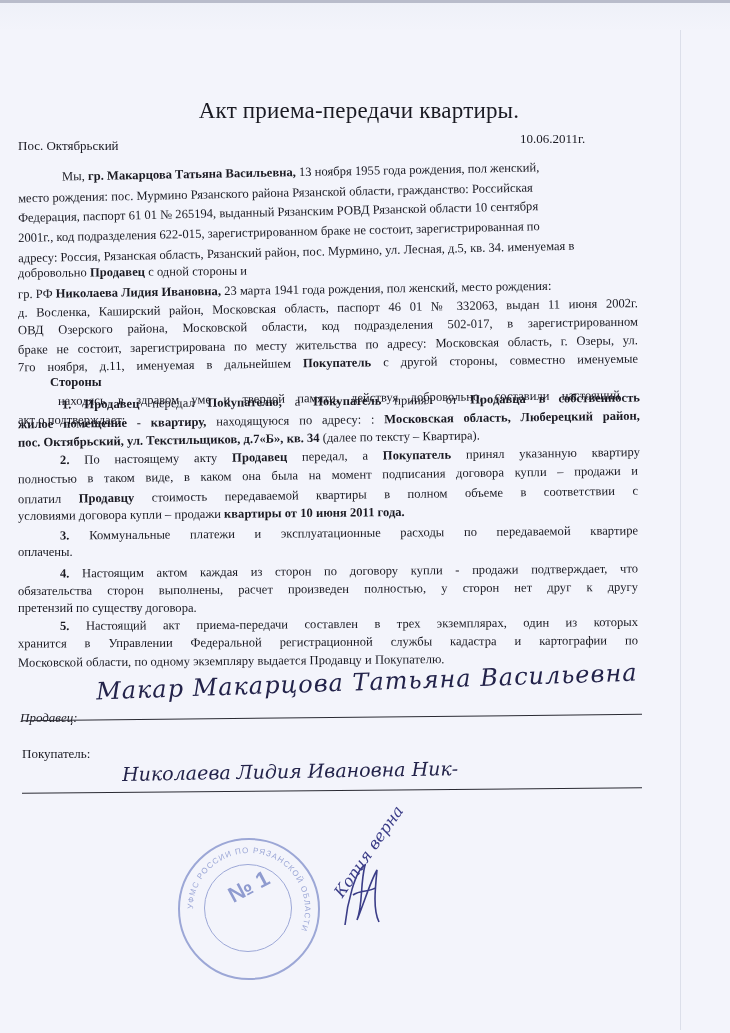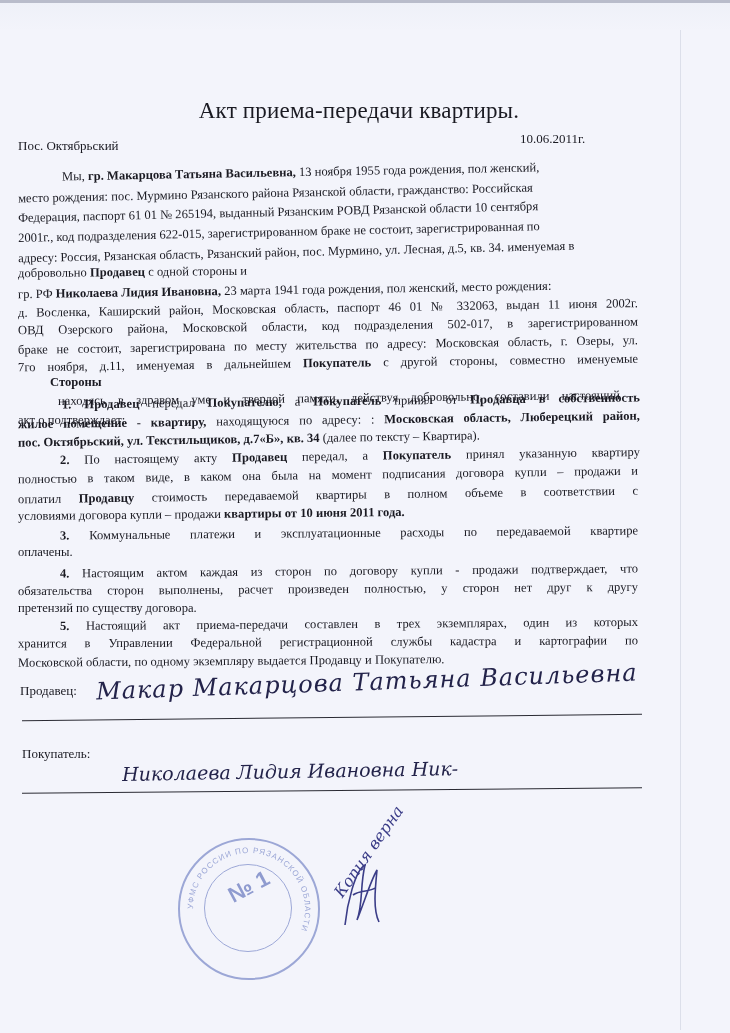--- a/index.html
+++ b/index.html
@@ -82,21 +82,21 @@
       <div class="line" style="left: 60px; top: 525px; transform: rotate(-0.5deg); width: 578px; text-align: justify; text-align-last: justify;"><span class="b">3.</span><span> Коммунальные платежи и эксплуатационные расходы по передаваемой квартире</span></div>
       <div class="line" style="left: 18px; top: 544px;"><span>оплачены.</span></div>
       <div class="line" style="left: 60px; top: 563px; transform: rotate(-0.5deg); width: 578px; text-align: justify; text-align-last: justify;"><span class="b">4.</span><span> Настоящим актом каждая из сторон по договору купли - продажи подтверждает, что</span></div>
       <div class="line" style="left: 18px; top: 581px; transform: rotate(-0.4deg); width: 620px; text-align: justify; text-align-last: justify;"><span>обязательства сторон выполнены, расчет произведен полностью, у сторон нет друг к другу</span></div>
       <div class="line" style="left: 18px; top: 600px; text-align: right;"><span>претензий по существу договора.</span></div>
       <div class="line" style="left: 60px; top: 616px; transform: rotate(-0.4deg); width: 578px; text-align: justify; text-align-last: justify;"><span class="b">5.</span><span> Настоящий акт приема-передачи составлен в трех экземплярах, один из которых</span></div>
       <div class="line" style="left: 18px; top: 634px; transform: rotate(-0.3deg); width: 620px; text-align: justify; text-align-last: justify;"><span>хранится в Управлении Федеральной регистрационной службы кадастра и картографии по</span></div>
       <div class="line" style="left: 18px; top: 653px; transform: rotate(-0.5deg);"><span>Московской области, по одному экземпляру выдается Продавцу и Покупателю.</span></div>
     </div>
 
-  <div class="sig-label" style="left:20px; top:683px;">Продавец:</div>
+  <div class="sig-label" style="left:20px; top:710px;font-style:italic;">Продавец:</div>
   <div class="hand" style="left:96px; top:668px; font-size:24px; transform:rotate(-2deg); letter-spacing:1px;">Макар  Макарцова  Татьяна Васильевна</div>
   <div class="rule" style="left:22px; top:717px; width:620px; transform:rotate(-0.6deg);"></div>
 
   <div class="sig-label" style="left:22px; top:746px;">Покупатель:</div>
   <div class="hand" style="left:122px; top:760px; font-size:19px; transform:rotate(-1deg);">Николаева Лидия Ивановна       Ник-</div>
   <div class="rule" style="left:22px; top:790px; width:620px; transform:rotate(-0.5deg);"></div>
 
   <div class="stamp">
     <svg width="138" height="138" viewBox="0 0 138 138">
       <defs>

